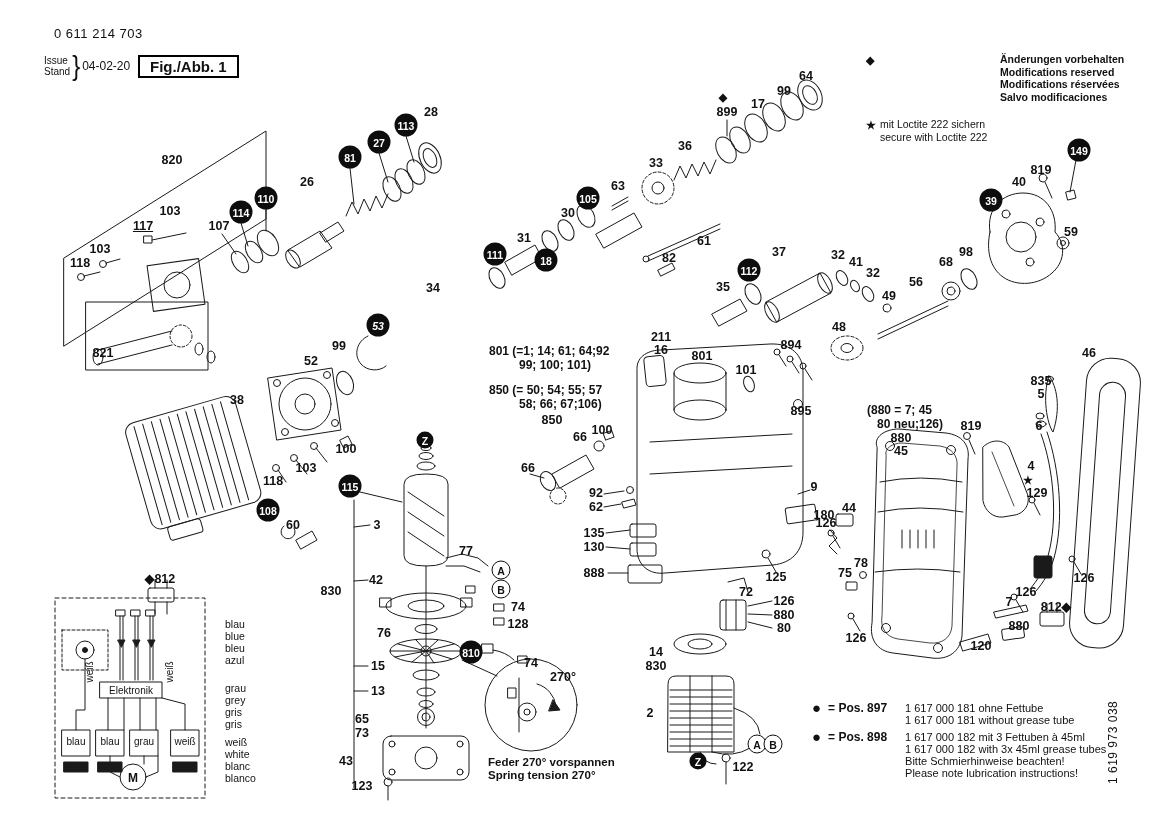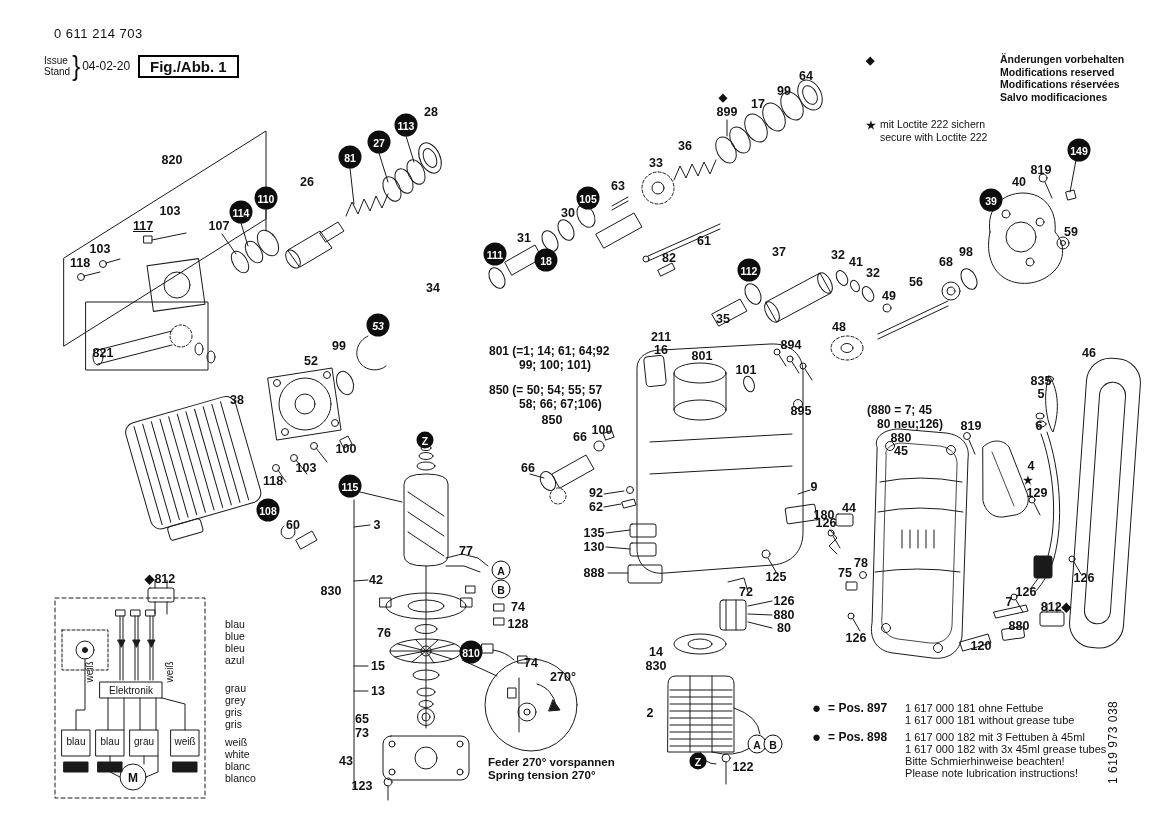--- a/index.html
+++ b/index.html
@@ -496,21 +496,21 @@
       <div class="callout plain" style="left: 596px; top: 507px;">62</div>
       <div class="callout plain" style="left: 594px; top: 533px;">135</div>
       <div class="callout plain" style="left: 594px; top: 547px;">130</div>
       <div class="callout plain" style="left: 594px; top: 573px;">888</div>
       <div class="callout plain" style="left: 661px; top: 337px;">211</div>
       <div class="callout plain" style="left: 661px; top: 350px;">16</div>
       <div class="callout plain" style="left: 702px; top: 356px;">801</div>
       <div class="callout plain" style="left: 746px; top: 370px;">101</div>
       <div class="callout plain" style="left: 791px; top: 345px;">894</div>
       <div class="callout plain" style="left: 801px; top: 411px;">895</div>
-      <div class="callout plain" style="left: 723px; top: 287px; margin-top: 32px;">35</div>
+      <div class="callout plain" style="left: 723px; top: 287px;">35</div>
       <div class="callout plain" style="left: 779px; top: 252px;">37</div>
       <div class="callout plain" style="left: 838px; top: 255px;">32</div>
       <div class="callout plain" style="left: 856px; top: 262px;">41</div>
       <div class="callout plain" style="left: 873px; top: 273px;">32</div>
       <div class="callout plain" style="left: 889px; top: 296px;">49</div>
       <div class="callout plain" style="left: 839px; top: 327px;">48</div>
       <div class="callout plain" style="left: 916px; top: 282px;">56</div>
       <div class="callout plain" style="left: 946px; top: 262px;">68</div>
       <div class="callout plain" style="left: 966px; top: 252px;">98</div>
       <div class="callout plain" style="left: 1019px; top: 182px;">40</div>

